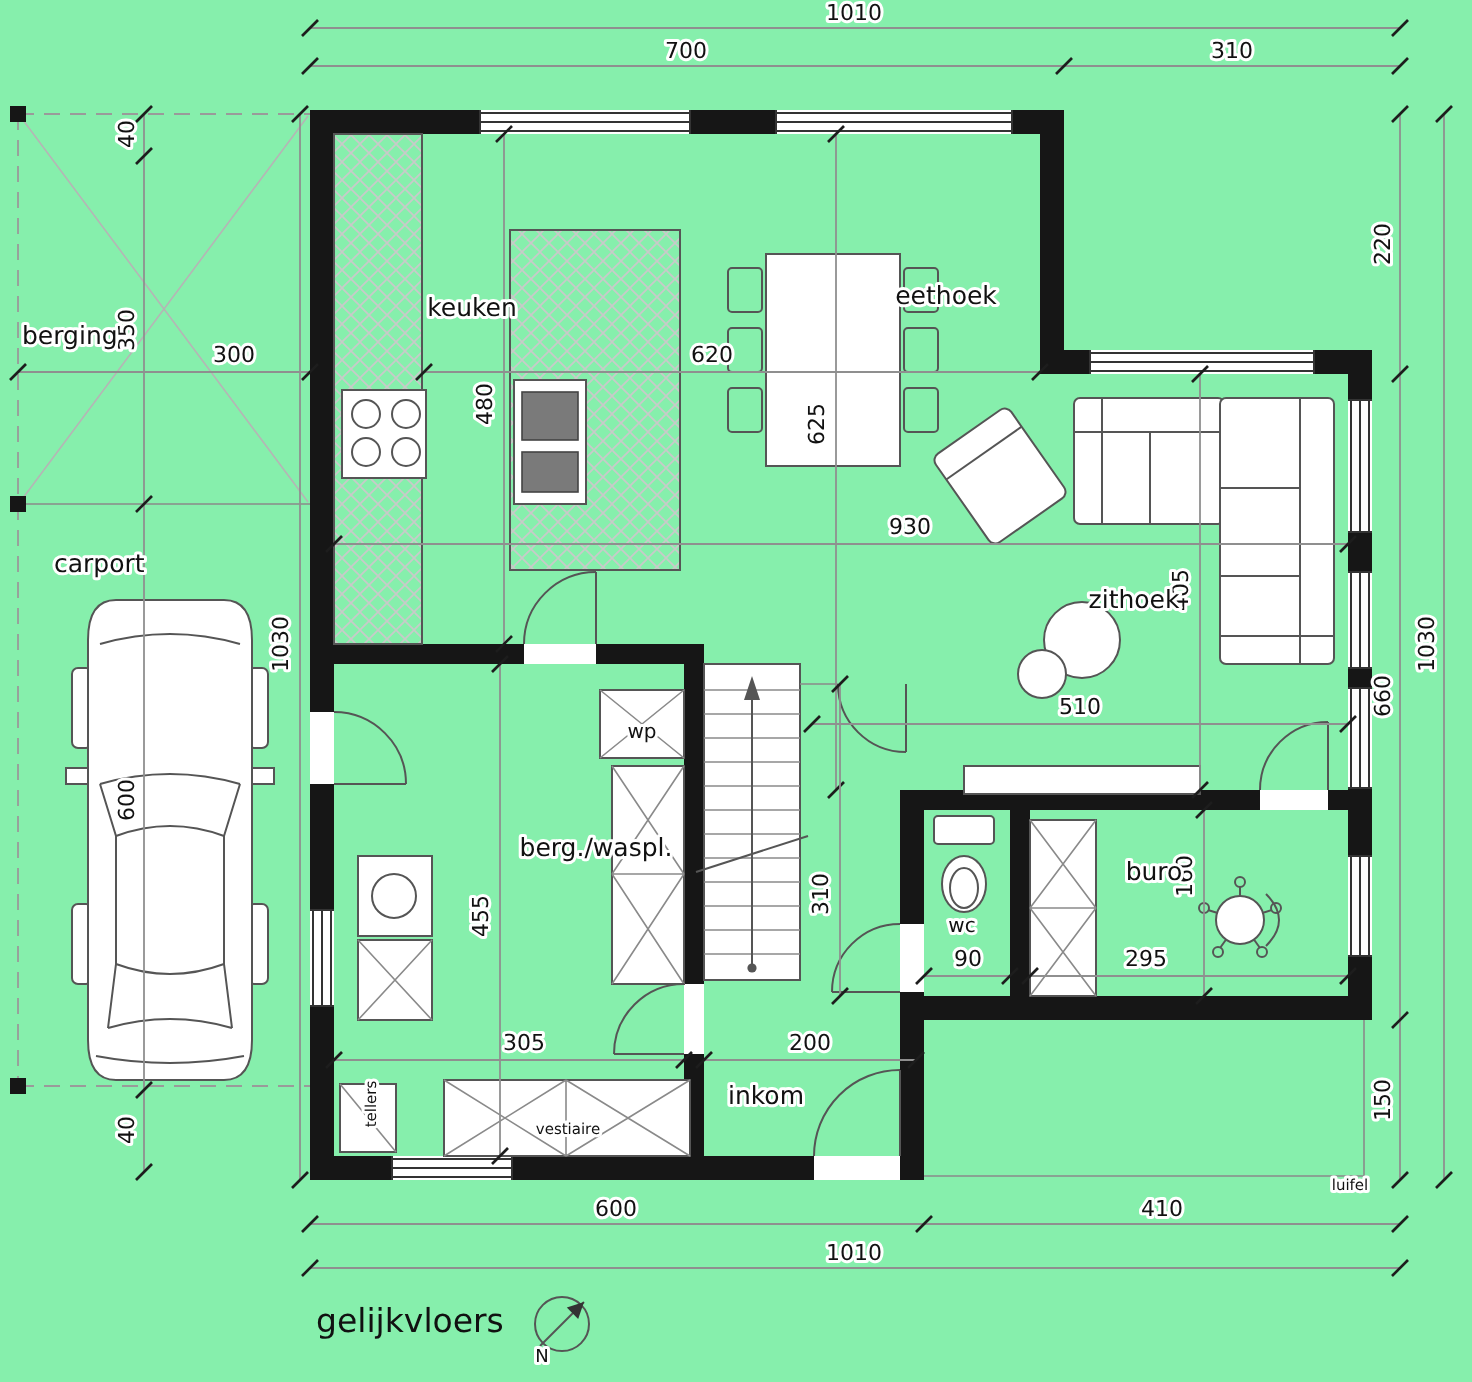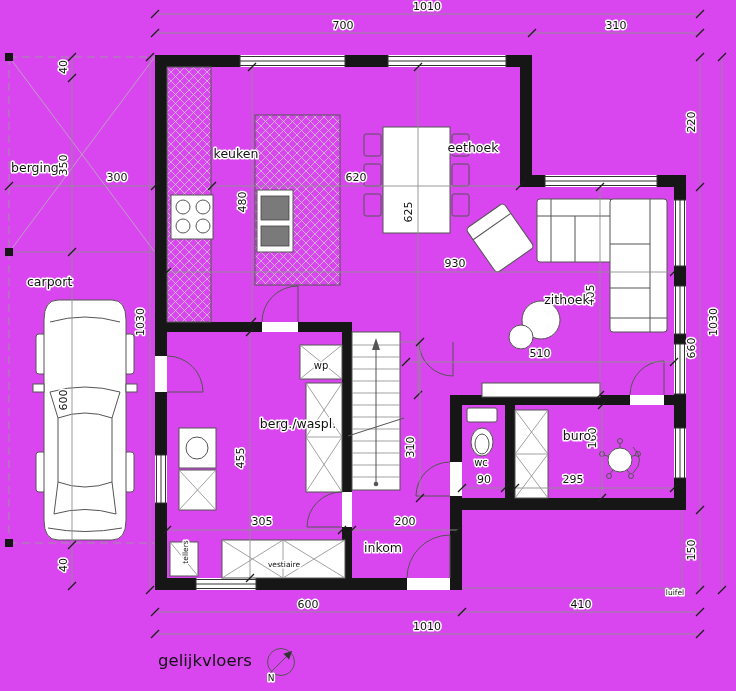--- a/index.html
+++ b/index.html
@@ -1,16 +1,16 @@
 <!DOCTYPE html>
 <html><head>
 <meta charset="utf-8">
 <style>
   html,body{margin:0;padding:0;background:#fff;}
-  .canvas{position:relative;width:736px;height:691px;background:#d946ef;overflow:hidden;
+  .canvas{position:relative;width:736px;height:691px;background:#86efac;overflow:hidden;
           font-family:"DejaVu Sans",sans-serif;}
   svg{display:block;}
   .wall{fill:#161616;stroke:none;}
   .gap{fill:#ffffff;stroke:none;}
   .thin{stroke:#555;stroke-width:1;fill:none;}
   .thinf{stroke:#555;stroke-width:1;fill:#fff;}
   .thin2{stroke:#8a8a8a;stroke-width:0.8;fill:none;}
   .dashed{stroke:#9a9a9a;stroke-width:0.9;stroke-dasharray:8 5;fill:none;}
   .diag{stroke:#b5b5b5;stroke-width:0.8;}
   .winline{stroke:#333;stroke-width:1;}

